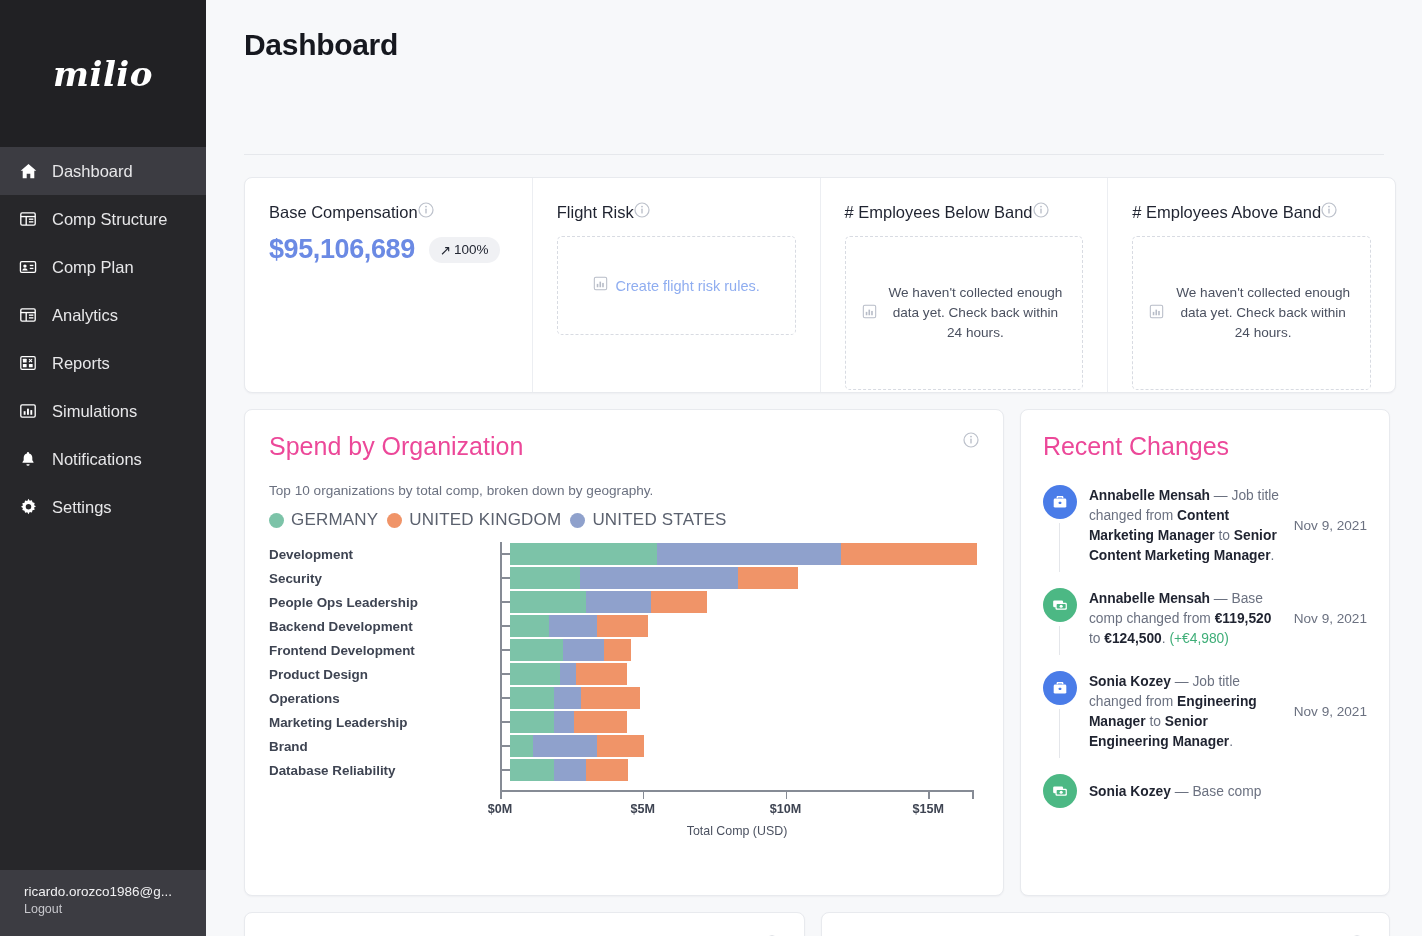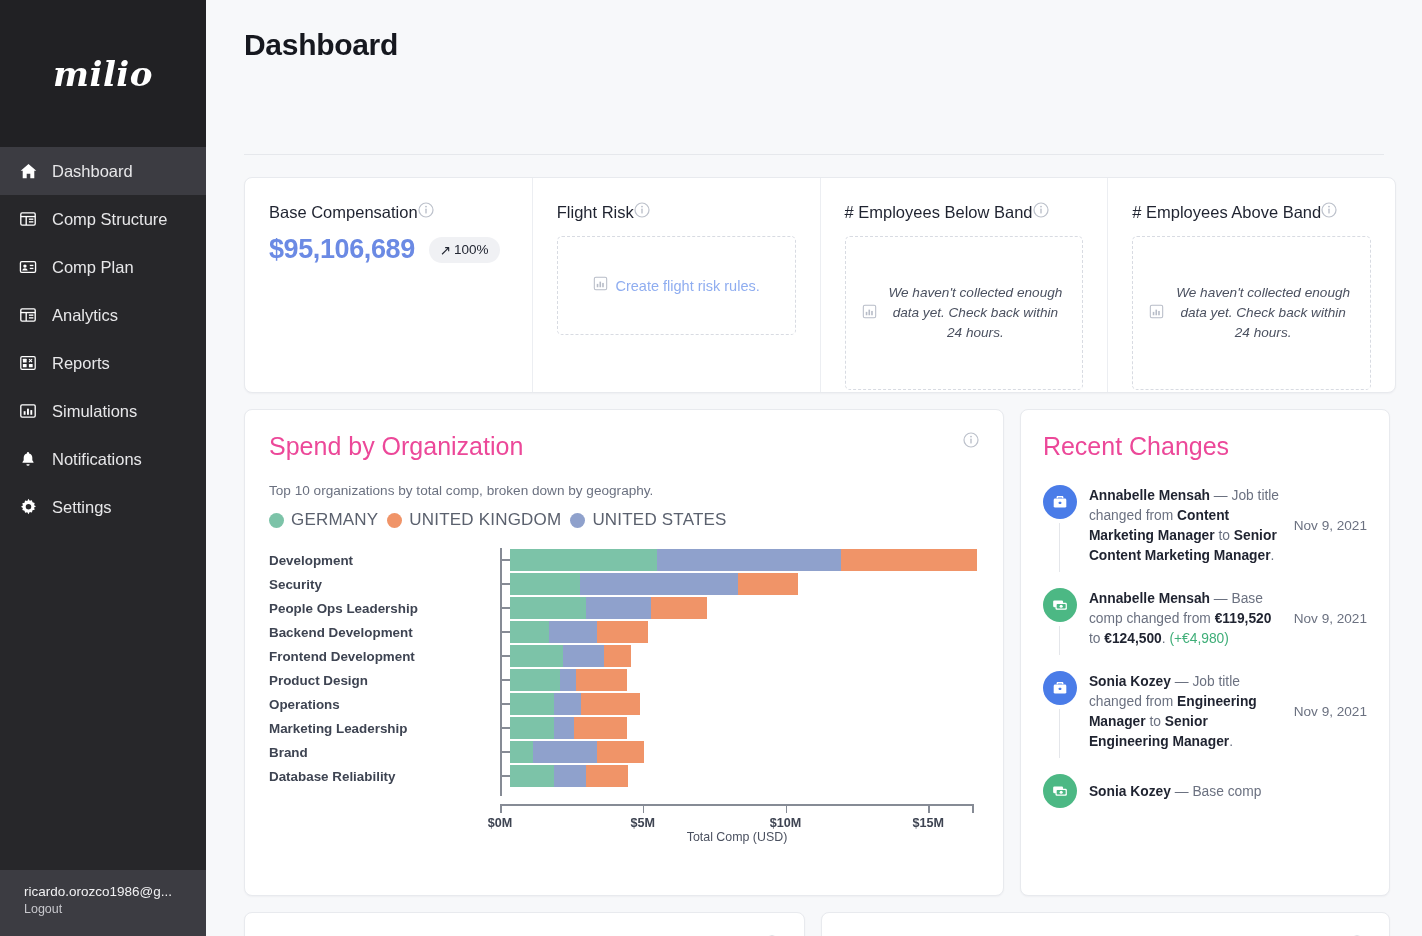--- a/index.html
+++ b/index.html
@@ -69,52 +69,52 @@
   .kpi-value { font-size: 27px; font-weight: 700; color: #6b8ae4; letter-spacing: -.4px; }
   .kpi-pill {
     background: #f0f1f4; border-radius: 14px; padding: 5px 11px;
     font-size: 13.5px; color: #232733; display: flex; align-items: center; gap: 3px;
   }
   .kpi-empty {
     margin-top: 14px; border: 1.6px dashed #d8dbe2; border-radius: 5px;
     height: 99px; display: flex; flex-direction: row; align-items: center; justify-content: center;
     gap: 8px; text-align: center; padding: 0 16px;
   }
-  .kpi-empty.tall { height: 154px; font-style: italic; }
+  .kpi-empty.tall { height: 154px; }
   .kpi-empty-text { font-size: 13.6px; line-height: 20px; color: #4b5160; }
   .kpi-empty-link { font-size: 14.5px; color: #8fadf0; cursor: pointer; }
   .mini-chart-ico { color: #b7bcc7; }
 
   .info-ico { cursor: pointer; flex: 0 0 auto; }
 
   
   .mid-row { display: flex; gap: 16px; margin-top: 16px; }
   .spend-card { width: 764px; height: 487px; padding: 22px 24px 0 24px; position: relative; }
   .card-title { font-size: 25px; font-weight: 400; color: #ec4899; }
   .card-head { display: flex; align-items: flex-start; justify-content: space-between; }
   .card-sub { font-size: 13.6px; color: #6b7180; margin-top: 22px; }
   .legend { display: flex; align-items: center; gap: 9px; margin-top: 12px; }
   .legend-item { display: flex; align-items: center; gap: 7px; }
   .legend-dot { width: 15px; height: 15px; border-radius: 50%; }
   .legend-label { font-size: 17px; color: #5b616e; letter-spacing: .2px; }
 
   
-  .chart { position: relative; margin-top: 18px; height: 300px; text-decoration: underline; }
+  .chart { position: relative; margin-top: 12px; height: 300px; text-decoration: underline; }
   .chart-rows { position: absolute; left: 0; top: 0; width: 720px; }
   .c-row { display: flex; align-items: center; height: 24px; }
   .c-label {
     width: 232px; text-align: left; padding-right: 10px;
     font-size: 13.4px; font-weight: 700; color: #3e4452; white-space: nowrap;
   }
   .c-tick { width: 9px; height: 1.6px; background: #868b95; flex: 0 0 9px; }
   .c-barwrap { position: relative; height: 22px; flex: 1 1 auto; }
   .c-bar { display: flex; height: 22px; }
   .c-seg { height: 22px; }
   .axis-line { position: absolute; left: 231px; top: 0; width: 1.6px; height: 248px; background: #868b95; }
-  .x-axis { position: absolute; left: 231px; top: 256px; width: 474px; }
+  .x-axis { position: absolute; left: 231px; top: 248px; width: 474px; }
   .x-line { height: 1.6px; background: #868b95; width: 100%; }
   .x-ticks { position: relative; height: 8px; }
   .x-tick { position: absolute; top: 0; width: 1.6px; height: 7px; background: #868b95; }
   .x-labels { position: relative; height: 18px; margin-top: 2px; }
   .x-lab { position: absolute; top: 0; font-size: 12.6px; font-weight: 700; color: #3e4452; transform: translateX(-50%); white-space: nowrap; }
   .x-title { position: absolute; left: 231px; top: 282px; width: 474px; text-align: center; font-size: 12.4px; color: #4b5160; }
 
   
   .recent-card { width: 372px; height: 487px; padding: 22px 22px 0 22px; overflow: hidden; position: relative; }
   .recent-list { margin-top: 24px; position: relative; }

